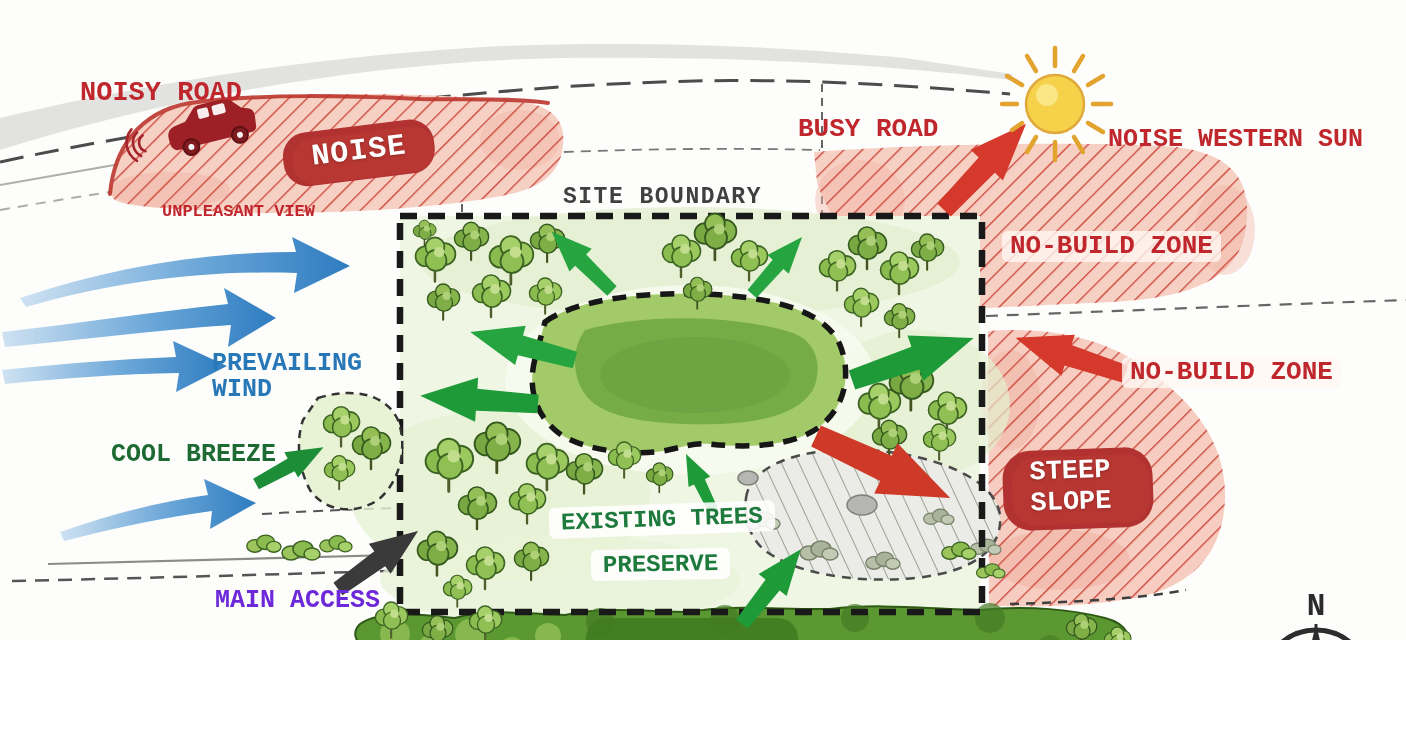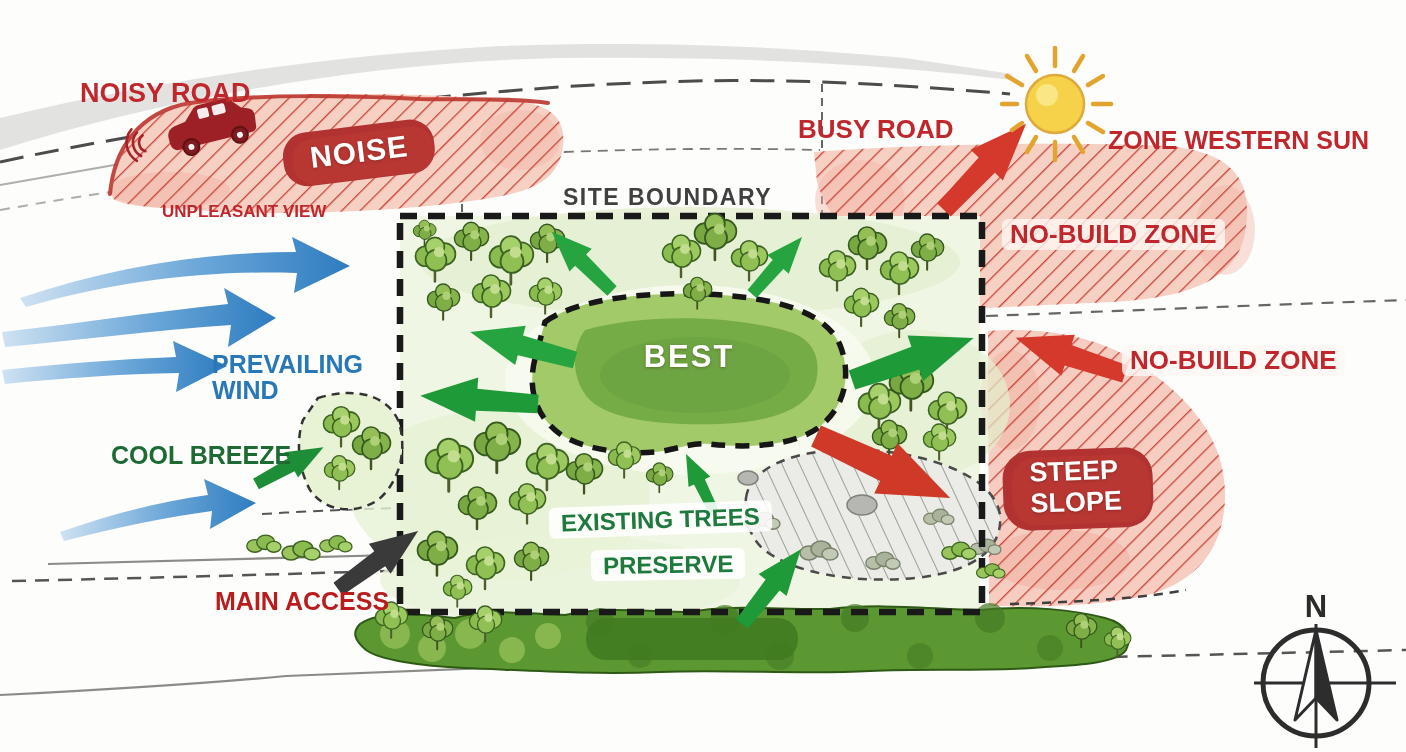--- a/index.html
+++ b/index.html
@@ -1,28 +1,28 @@
 <!DOCTYPE html>
 <html><head>
 <meta charset="utf-8">
 <style>
   html,body{margin:0;padding:0;background:#ffffff;}
   .stage{
-    position:relative;width:1406px;height:752px;overflow:hidden;
-    background:#fdfdfc;font-family:Liberation Sans, sans-serif;
+    position:relative;width:1406px;height:640px;overflow:hidden;
+    background:#fdfdfc;font-family:Liberation Mono, monospace;
   }
   .stage svg{position:absolute;left:0;top:0;}
   .lbl{position:absolute;font-weight:bold;white-space:nowrap;line-height:1.05;}
   .red{color:#c0272d;}
   .blue{color:#2878b8;}
   .dgreen{color:#1d6b33;}
   .white{color:#ffffff;text-shadow:0 1px 3px rgba(80,20,12,.35);}
   .whiteg{color:#ffffff;text-shadow:0 1px 2px rgba(30,60,10,.45);}
   .band{background:rgba(255,255,255,.88);border-radius:6px;padding:3px 12px;}
-  .band-pink{background:rgba(255,247,243,.8);border-radius:6px;padding:2px 8px;}
+  .band-pink{background:rgba(255,247,243,.8);border-radius:6px;padding:2px 8px;margin-top:12px;}
   .two-line span{display:block;}
 </style>
 </head>
 <body>
 
 <div class="stage">
 
 <svg width="1406" height="752" viewBox="0 0 1406 752">
   <defs>
     <pattern id="hatchR" width="13" height="13" patternUnits="userSpaceOnUse" patternTransform="rotate(45)">
@@ -291,29 +291,28 @@
 </svg>
 
 <div class="lbl red" style="left:80px;top:79px;font-size:27px;">NOISY ROAD</div>
 <div class="lbl white" style="left:283px;top:136px;width:152px;text-align:center;font-size:30px;transform:rotate(-7deg);letter-spacing:1px;">NOISE</div>
 <div class="lbl red" style="left:162px;top:203px;font-size:17px;">UNPLEASANT VIEW</div>
 <div class="lbl blue two-line" style="left:212px;top:351px;font-size:25px;">
   <span>PREVAILING</span>
   <span>WIND</span>
 </div>
 <div class="lbl dgreen" style="left:111px;top:442px;font-size:25px;">COOL BREEZE</div>
-<div class="lbl" style="left:215px;top:588px;font-size:25px;color:#b91c1c;">MAIN ACCESS</div>
+<div class="lbl" style="left:215px;top:588px;font-size:25px;color:#6d28d9;">MAIN ACCESS</div>
 <div class="lbl" style="left:563px;top:185px;font-size:23px;color:#404040;letter-spacing:1.5px;">SITE BOUNDARY</div>
 <div class="lbl white two-line" style="left:537px;top:341px;width:304px;text-align:center;">
-  <span style="font-size:31px;letter-spacing:2px;">BEST</span>
 </div>
 <div class="lbl band" style="left:549px;top:504px;transform:rotate(-2deg);font-size:24px;color:#1d7a3c;"><span>EXISTING TREES</span></div>
 <div class="lbl band" style="left:591px;top:549px;transform:rotate(-1deg);font-size:24px;color:#1d7a3c;"><span>PRESERVE</span></div>
 <div class="lbl red" style="left:798px;top:116px;font-size:26px;">BUSY ROAD</div>
-<div class="lbl red" style="left:1108px;top:127px;font-size:25px;">ZONE WESTERN SUN</div>
+<div class="lbl red" style="left:1108px;top:127px;font-size:25px;">NOISE WESTERN SUN</div>
 <div class="lbl red band-pink" style="left:1002px;top:219px;font-size:26px;">NO-BUILD ZONE</div>
 <div class="lbl red band-pink" style="left:1122px;top:345px;font-size:26px;">NO-BUILD ZONE</div>
 <div class="lbl white two-line" style="left:1030px;top:456px;font-size:27px;transform:rotate(-2deg);line-height:1.15;">
   <span>STEEP</span>
   <span>SLOPE</span>
 </div>
 <div class="lbl" style="left:1299px;top:591px;width:34px;text-align:center;font-size:31px;color:#2b2b2b;">N</div>
 
 </div>
 

